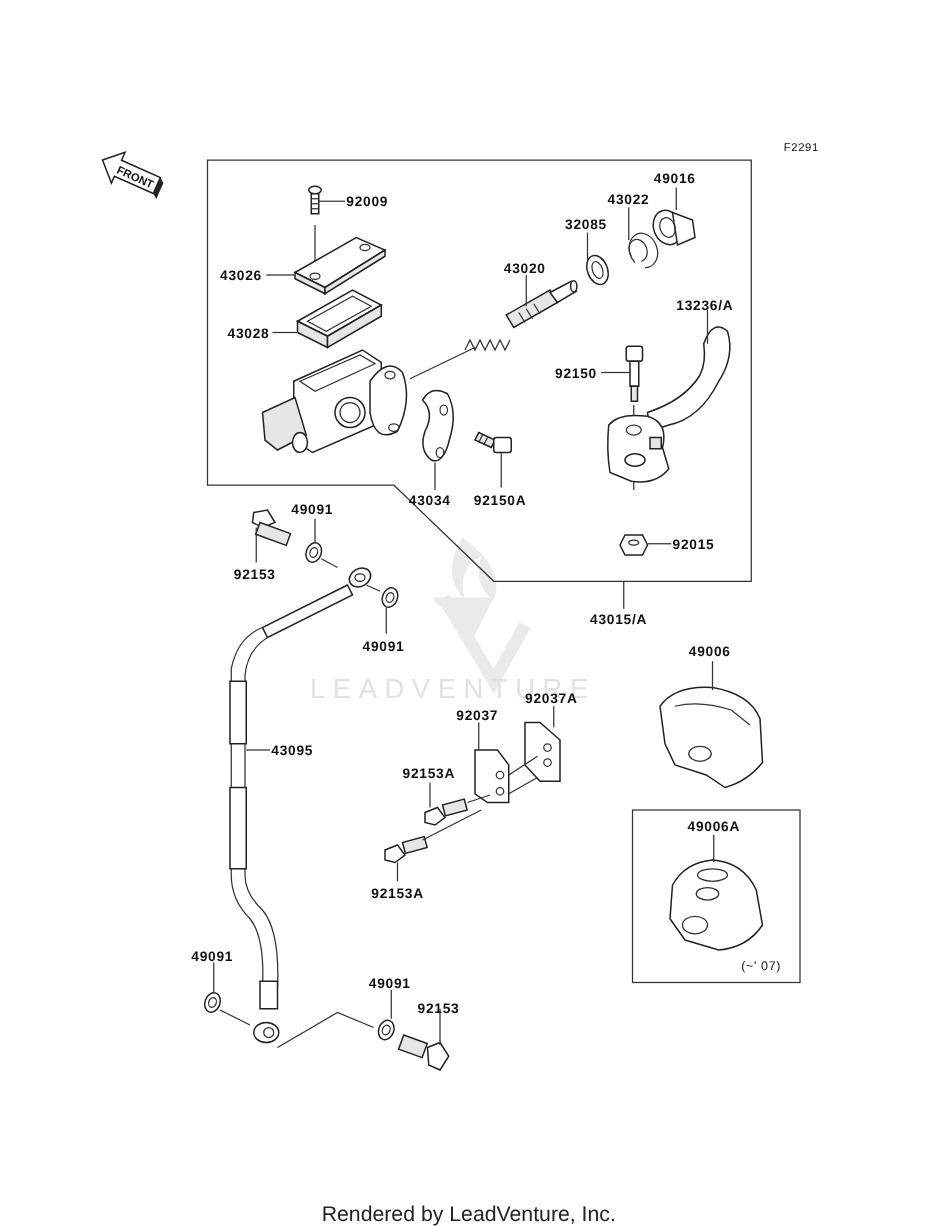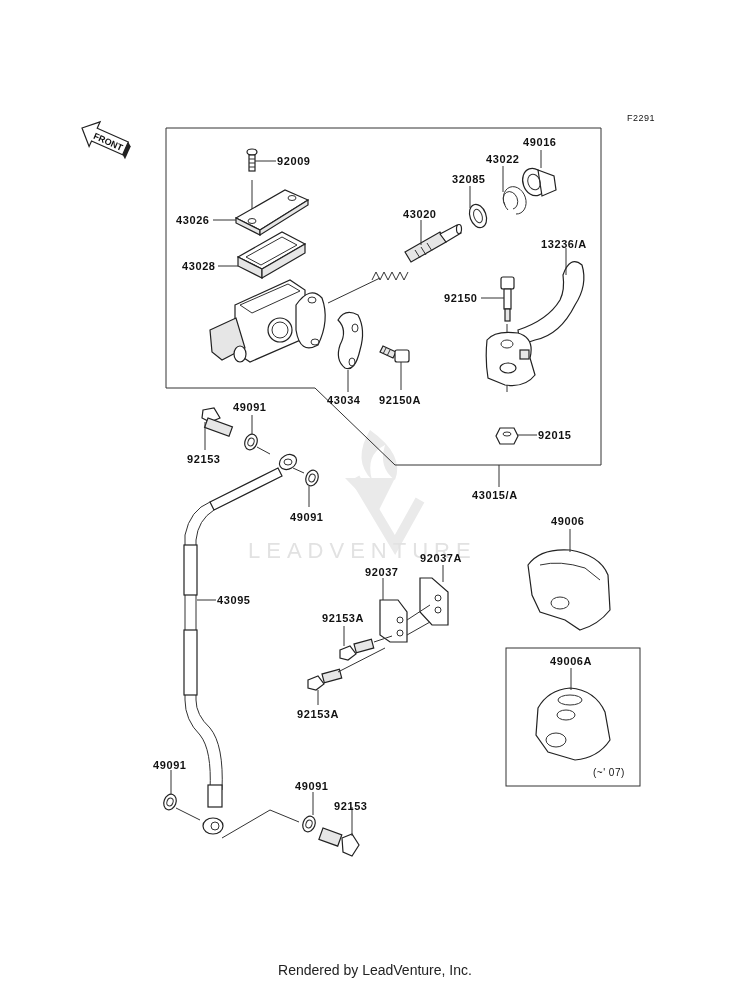--- a/index.html
+++ b/index.html
@@ -4,21 +4,21 @@
 <style>
   html, body { margin:0; padding:0; background:#ffffff; }
   body { width:750px; height:981px; position:relative; overflow:hidden; font-family:"DejaVu Sans", sans-serif; }
   svg#diagram { position:absolute; left:0; top:0; }
   .lbl { font-family:"Liberation Sans", sans-serif; font-size:11px; font-weight:bold; fill:#111; letter-spacing:0.6px; }
   .ref { font-family:"Liberation Sans", sans-serif; font-size:9px; fill:#111; letter-spacing:0.5px; }
   .ln { stroke:#333; stroke-width:1; fill:none; }
   .part { stroke:#222; stroke-width:1.2; fill:#fff; }
   .partg { stroke:#222; stroke-width:1.2; fill:#e6e6e6; }
   .wm { font-family:"Liberation Sans", sans-serif; font-size:22px; fill:#e2e2e2; letter-spacing:6px; }
-  .footer { position:absolute; left:0; width:750px; top:962px; text-align:center; font-family:"Liberation Sans", sans-serif; font-size:14px; color:#222; }
+  .footer { position:absolute; left:0; width:750px; top:962px; text-align:center; font-family:"Liberation Sans", sans-serif; font-size:17px; color:#222; }
 </style>
 </head>
 <body>
 
 <svg id="diagram" width="750" height="981" viewBox="0 0 750 981">
 
   <g opacity="0.9">
     <path d="M370 430 Q352 460 372 480 Q365 455 385 445 Q378 468 395 480 Q405 455 370 430Z" fill="#e8e8e8"></path>
     <path d="M345 478 L395 478 L378 512 Z" fill="#e8e8e8"></path>
     <path d="M355 478 L395 545 L420 500" fill="none" stroke="#e8e8e8" stroke-width="10"></path>

